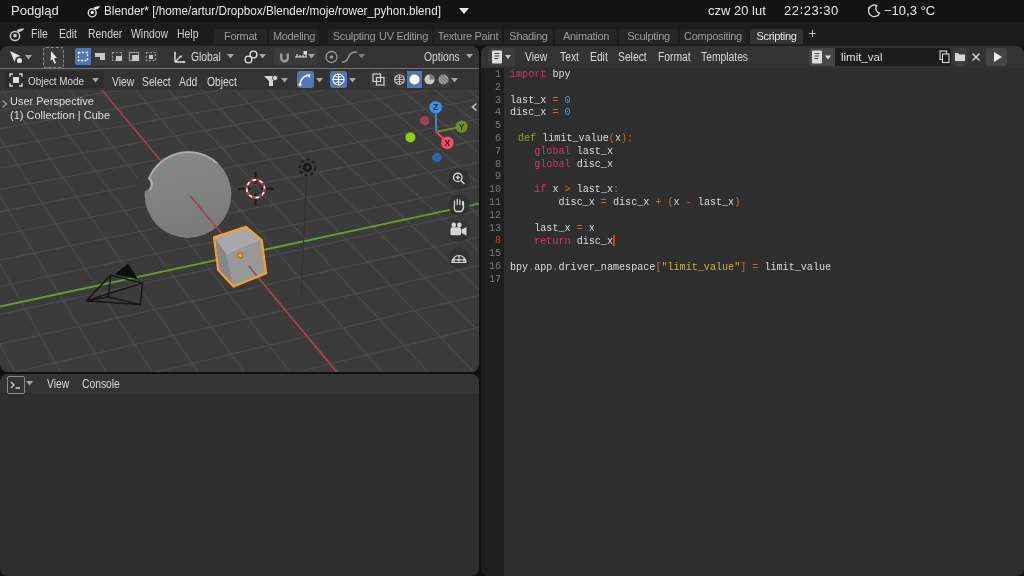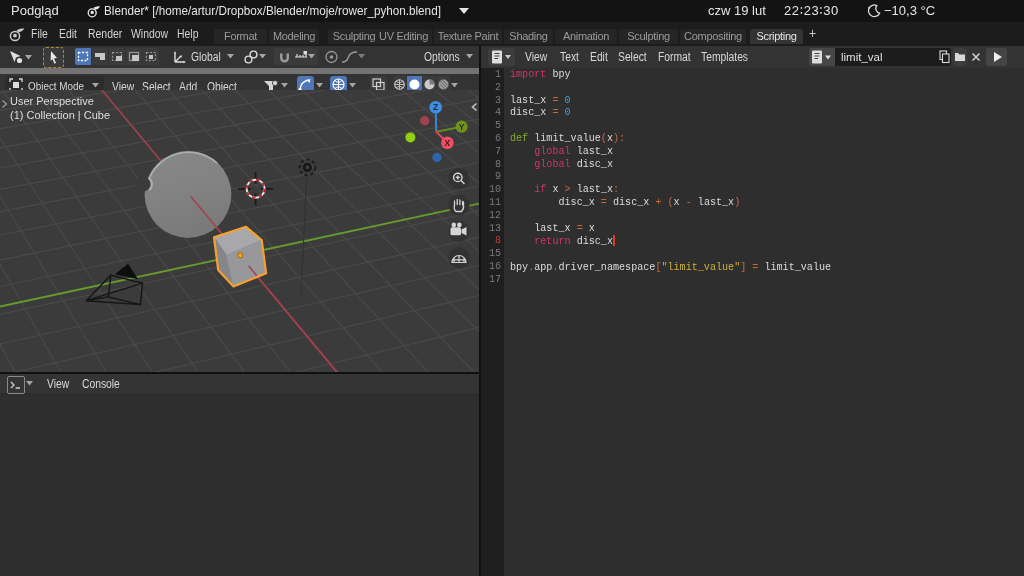--- a/index.html
+++ b/index.html
@@ -7,47 +7,47 @@
   
   #osbar{left:0;top:0;width:1024px;height:22px;background:#131313;color:#e5e5e5;font-size:13px;}
   #osbar .t{position:absolute;top:3px;}
   
   #topbar{left:0;top:22px;width:1024px;height:24px;background:#1c1c1c;color:#d2d2d2;font-size:12px;}
   #topbar .m{position:absolute;top:5px;transform:scaleX(0.87);transform-origin:0 0;}
   .tab{position:absolute;top:7px;height:15px;background:#252525;color:#9b9b9b;font-size:11px;
        border-radius:3px 3px 0 0;text-align:center;line-height:15px;letter-spacing:-0.3px;}
   .tab.act{background:#333333;color:#e7e7e7;}
   
-  .pane{position:absolute;border-radius:0;overflow:hidden;}
+  .pane{position:absolute;border-radius:8px;overflow:hidden;}
   .hdr{position:absolute;left:0;right:0;background:#333333;}
   #vp{left:0;top:46px;width:479px;height:326px;background:#3b3b3b;}
   #vph1{top:0;height:22px;}
-  #vph2{top:22px;height:22px;border-top:6px solid #737373;}
+  #vph2{top:22px;height:22px;border-top:1px solid #737373;}
   #vpbody{position:absolute;left:0;top:44px;width:479px;height:282px;}
   #cons{left:0;top:374px;width:479px;height:202px;background:#2e2e2e;}
   #consh{top:0;height:19px;background:#343434;}
   #ted{left:481px;top:46px;width:543px;height:530px;background:#2e2e2e;}
   #tedh{top:0;height:22px;background:#333333;}
   #gutter{position:absolute;left:0;top:22px;width:23px;height:508px;background:#1f1f1f;}
   .hm{position:absolute;top:4px;color:#d8d8d8;font-size:12px;transform:scaleX(0.86);transform-origin:0 50%;}
   pre{margin:0;font-family:"Liberation Mono",monospace;}
   #code{position:absolute;left:29px;top:23.0px;font-size:10.1px;line-height:12.8px;color:#dcdcdc;}
   #lnums{position:absolute;left:0px;top:23.0px;width:20px;text-align:right;font-size:10.1px;line-height:12.8px;color:#7a7a7a;}
-  .k{color:#d23368;} .d{color:#86a82e;} .o{color:#cb6a38;} .n{color:#41a0d8;} .s{color:#cfb142;}
+  .k{color:#d23368;} .d{color:#86a82e;margin-left:8px;} .o{color:#cb6a38;} .n{color:#41a0d8;} .s{color:#cfb142;}
   .cur{display:inline-block;width:2px;height:11px;background:#dc3a30;vertical-align:-2px;margin-right:-2px;}
 </style></head>
 <body>
 
 <div class="abs" id="osbar">
   <span class="t" style="left:11px;">Podgląd</span>
   <span class="t" style="left:104px;transform:scaleX(0.9);transform-origin:0 0;">Blender* [/home/artur/Dropbox/Blender/moje/rower_pyhon.blend]</span>
   <svg class="abs" style="left:459px;top:8px;" width="10" height="7">
       <path d="M0 0 L10 0 L5 6 Z" fill="#e6e6e6"></path>
     </svg>
-  <span class="t" style="left:708px;">czw 19 lut</span>
+  <span class="t" style="left:708px;">czw 20 lut</span>
     <span class="t" style="left:784px;letter-spacing:0.6px;">22∶23∶30</span>
   <span class="t" style="left:884px;">−10,3 °C</span>
   <svg class="abs" style="left:866px;top:4px;" width="15" height="15" viewBox="0 0 15 15">
     <path d="M10.8 1.5 A 5.8 5.8 0 1 0 13.6 9.2 A 4.9 4.9 0 0 1 10.8 1.5 Z" fill="none" stroke="#dedede" stroke-width="1.3"></path>
     <circle cx="3.2" cy="3.8" r="1" fill="#dedede"></circle>
   </svg>
   <svg class="abs" style="left:86px;top:5px;" width="15" height="13" viewBox="0 0 17 15">
     <circle cx="7" cy="9" r="4.6" fill="none" stroke="#ececec" stroke-width="1.5"></circle>
     <circle cx="7" cy="8.6" r="1.9" fill="#ececec"></circle>
     <path d="M8.5 3.2 Q12 0.8 16.2 1.6 Q14.5 4.8 10.5 5.2 Z" fill="#ececec"></path>

